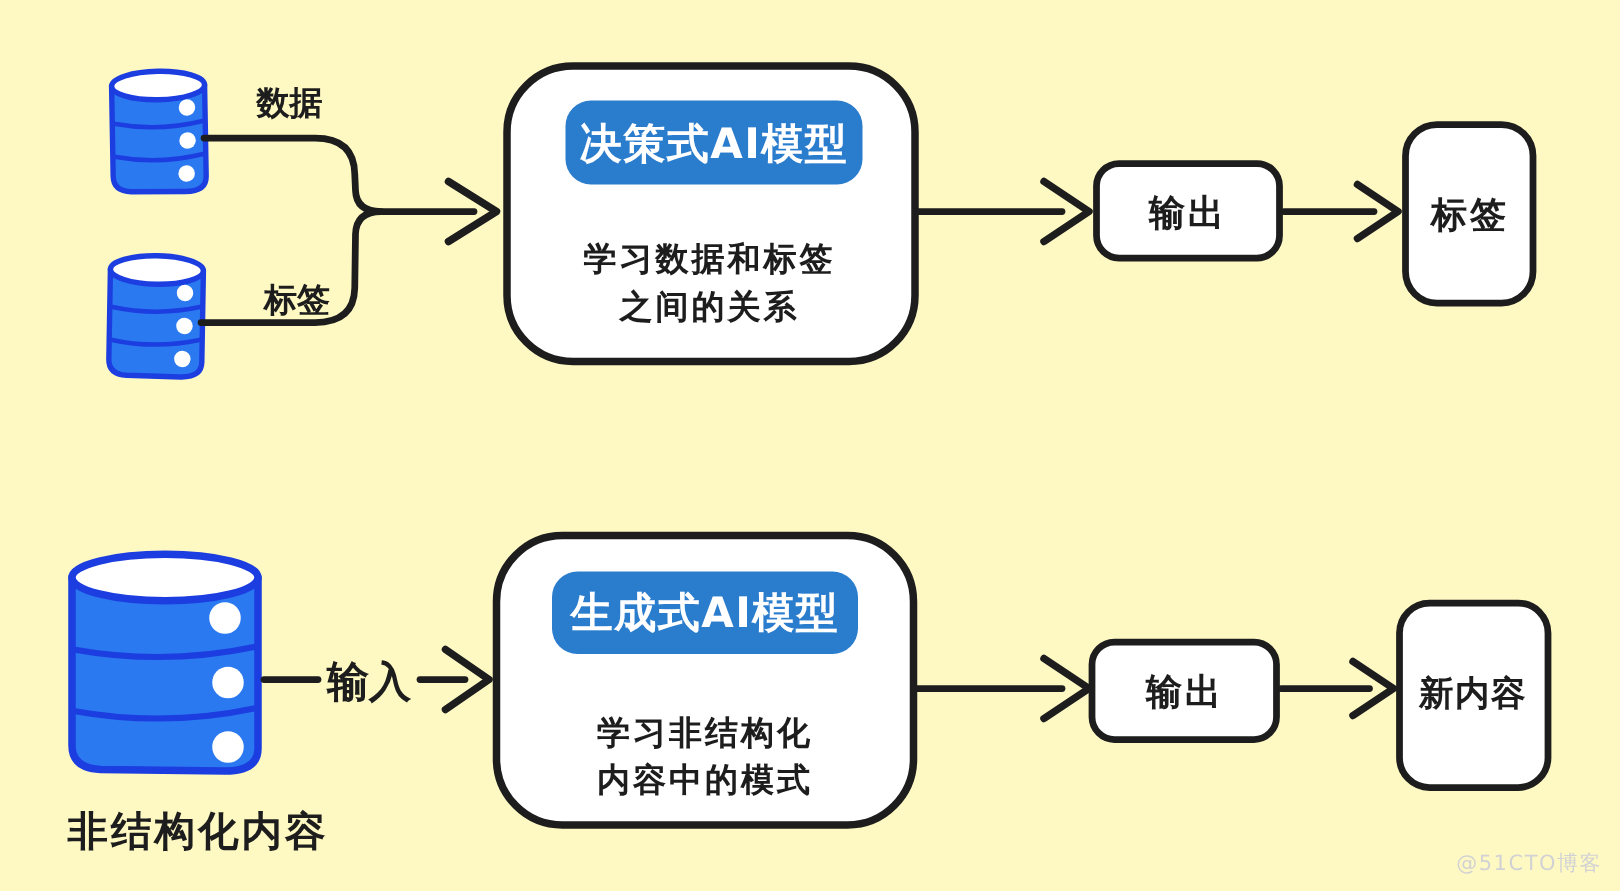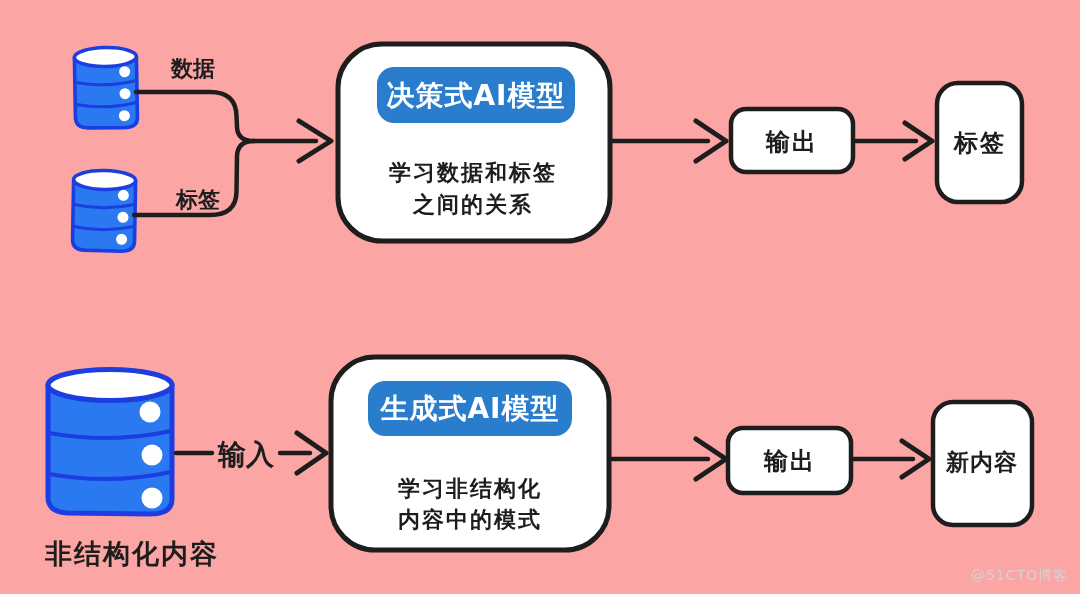--- a/index.html
+++ b/index.html
@@ -8,21 +8,21 @@
     background: #ffffff;
     width: 1080px;
     height: 594px;
     overflow: hidden;
     font-family: "DejaVu Sans", "Liberation Sans", sans-serif;
   }
   #stage {
     position: relative;
     width: 1080px;
     height: 594px;
-    background: #fca5a5;
+    background: #fef9c3;
   }
   svg { display: block; }
 
   
   .ink-line   { stroke: #1d1d1d; stroke-width: 4.5; fill: none;
                 stroke-linecap: round; stroke-linejoin: round; }
   .ink-chev   { stroke: #1d1d1d; stroke-width: 5;   fill: none;
                 stroke-linecap: round; stroke-linejoin: round; }
   .ink-box    { stroke: #1d1d1d; stroke-width: 5;   fill: #ffffff;
                 stroke-linejoin: round; }

